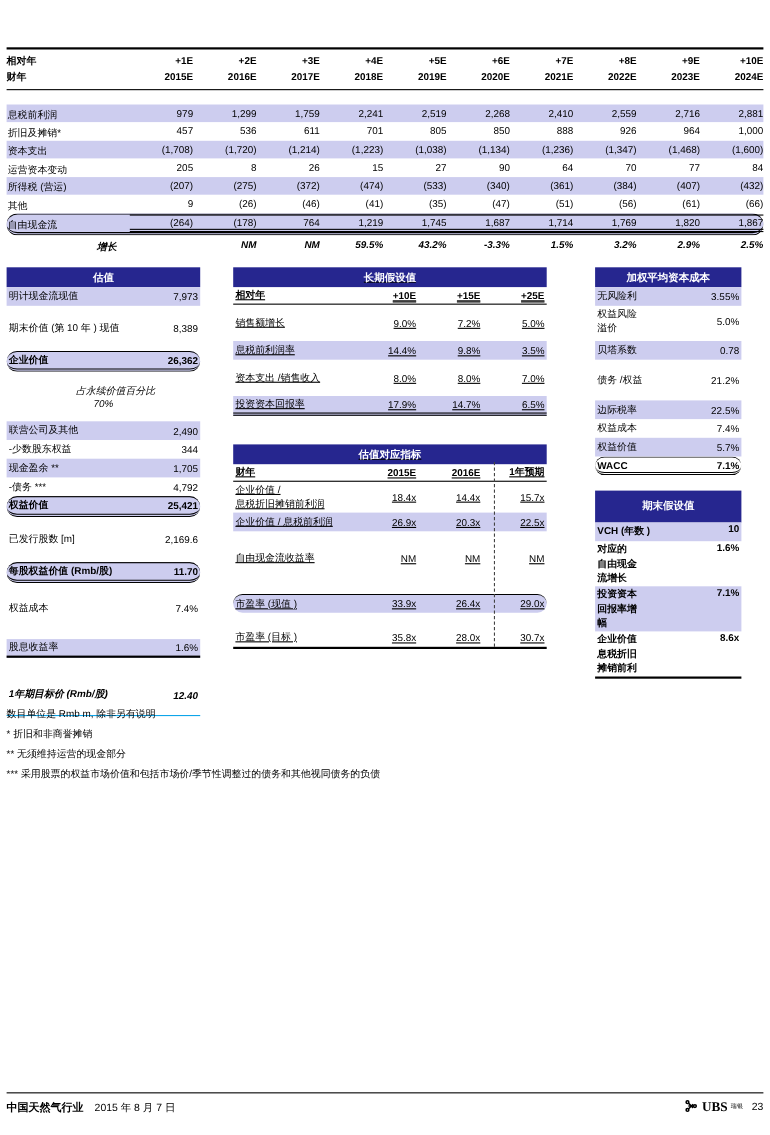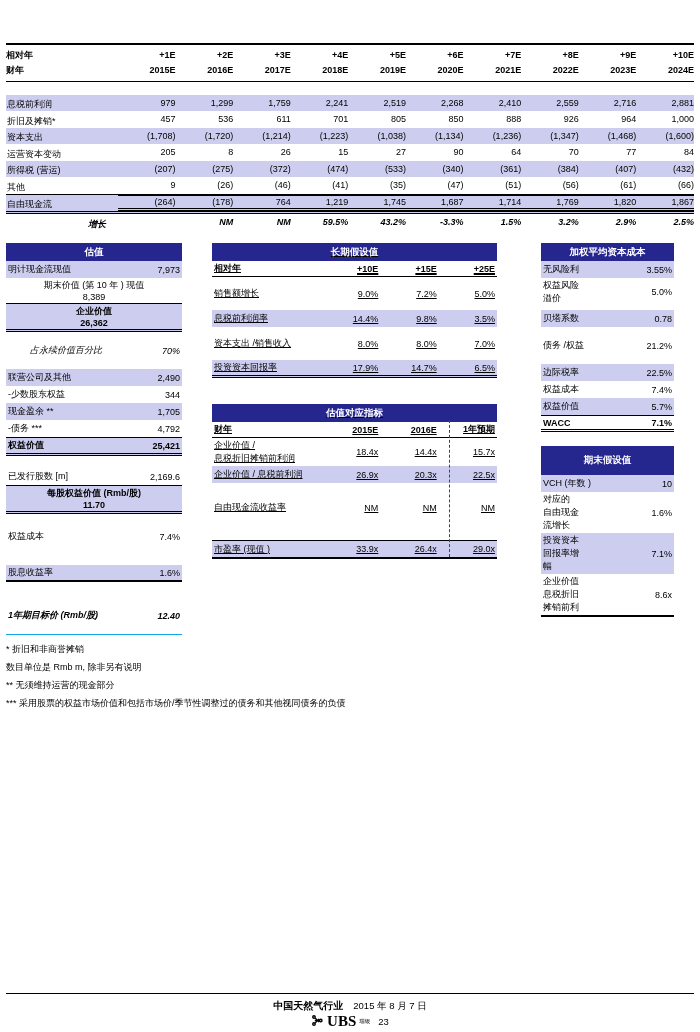--- a/index.html
+++ b/index.html
@@ -20,27 +20,27 @@
   .cfvals{flex:1;display:flex;align-items:center;min-height:16.5px;}
   .cfval{flex:1;text-align:right;}
   .cfrow.f-bt .cfvals{border-top:1.6px solid #000;}
   .cfrow.f-dbl .cfvals{border-bottom:3px double #000;}
   .cfrow.f-growth{font-weight:bold;font-style:italic;}
   .cfrow.f-growth .cflabel{text-align:right;padding-right:12px;}
 
   
   .f-hl{background:#cdcdef;}
   .f-bold{font-weight:bold;}
-  .f-it{font-style:italic;}
-  .f-bt{border-top:1.5px solid #000;}
+  .f-it{font-style:italic;flex-direction:column;}
+  .f-bt{border-top:1.5px solid #000;border-radius:10px;}
   .f-dbl{border-bottom:3px double #000;}
   .f-thickb{border-bottom:2.3px solid #000;}
   .f-thinb{border-bottom:1px solid #0ea5e9;padding-bottom:12px !important;font-style:italic;}
   .f-indent .lvlabel{padding-left:22px;}
-  .f-g4{margin-top:4px;}  .f-g8{margin-top:0;flex-direction:column;}  .f-g10{margin-top:10px;}
+  .f-g4{margin-top:4px;}  .f-g8{margin-top:12px;}  .f-g10{margin-top:10px;}
   .f-g12{margin-top:12px;} .f-g14{margin-top:14px;} .f-g16{margin-top:16px;}
   .f-g20{margin-top:20px;} .f-g24{margin-top:24px;} .f-g26{margin-top:26px;}
   .f-tall{min-height:22px;}
 
   .ptitle{background:#26268f;color:#fff;font-weight:bold;text-align:center;font-size:9.5px;padding:2.5px 0;}
   .t-tall{padding:8px 0;}
 
   
   #panels{top:243px;display:flex;align-items:flex-start;}
   .col-left{width:176px;}
@@ -55,32 +55,32 @@
   .mclabel{flex:0 0 106px;white-space:pre-line;}
   .mcval{flex:1;text-align:right;}
   .mc-head{font-weight:bold;border-bottom:1.2px solid #000;min-height:16px;}
   .longterm-panel .mc-head .mcval{text-decoration:underline;text-underline-offset:2px;}
   .longterm-panel .mcrow:not(.mc-head){margin-top:8px;}
   .metrics-panel{position:relative;margin-top:26px;border-bottom:2.4px solid #000;}
   .metrics-panel .mc-head{border-bottom:1.2px solid #000;}
   .dash{position:absolute;top:16px;bottom:0;right:47px;border-left:1px dashed #444;}
 
   .terminal-panel{margin-top:14px;border-bottom:2.4px solid #000;}
-  .terminal-panel .lvrow{align-items:center;}
+  .terminal-panel .lvrow{align-items:flex-start;font-weight:bold;}
 
   
   #footnotes{top:640px;line-height:2.0;}
 
   
-  #footer{top:993px;border-top:1.2px solid #000;padding-top:5px;display:flex;justify-content:space-between;align-items:center;flex-direction:column;}
+  #footer{top:993px;border-top:1.2px solid #000;padding-top:5px;display:flex;justify-content:space-between;align-items:center;}
   .foot-left{display:flex;align-items:baseline;}
   .foot-title{font-weight:bold;font-size:10px;}
   .foot-date{margin-left:10px;font-size:9.5px;}
   .foot-right{display:flex;align-items:center;}
-  .ubs-name{font-family:"Liberation Serif","DejaVu Serif",serif;font-weight:bold;font-size:15px;margin-left:3px;}
+  .ubs-name{font-family:"Liberation Serif","DejaVu Serif",serif;font-weight:bold;font-size:12px;margin-left:3px;}
   .ubs-cn{font-size:5.5px;line-height:1.1;margin-left:3px;width:12px;}
   .pageno{font-size:9.5px;margin-left:7px;}
 </style>
 </head>
 <body>
 
 <div class="abs" id="cashflow">
   <div class="cf-head">
     <div class="cf-h-label">相对年</div>
     <div class="cf-cols">
@@ -362,20 +362,26 @@
             <div class="mcval">NM</div>
             <div class="mcval">NM</div>
             <div class="mcval">NM</div>
           </div>
           <div class="mcrow f-hl f-bt f-g24 f-tall">
             <div class="mclabel">市盈率 (现值 )</div>
             <div class="mcval">33.9x</div>
             <div class="mcval">26.4x</div>
             <div class="mcval">29.0x</div>
           </div>
+          <div class="mcrow f-g14 f-tall">
+            <div class="mclabel">市盈率 (目标 )</div>
+            <div class="mcval">35.8x</div>
+            <div class="mcval">28.0x</div>
+            <div class="mcval">30.7x</div>
+          </div>
         </div>
       <div class="dash"></div>
     </div>
   </div>
 
   <div class="col-right">
     <div>
       <div class="ptitle">加权平均资本成本</div>
       <div>
           <div class="lvrow f-hl">
@@ -438,22 +444,22 @@
 摊销前利</div>
             <div class="lvvalue">8.6x</div>
           </div>
         </div>
     </div>
   </div>
 
 </div>
 
 <div class="abs" id="footnotes">
+  <div>数目单位是 Rmb m, 除非另有说明</div>
   <div>* 折旧和非商誉摊销</div>
-  <div>数目单位是 Rmb m, 除非另有说明</div>
   <div>** 无须维持运营的现金部分</div>
   <div>*** 采用股票的权益市场价值和包括市场价/季节性调整过的债务和其他视同债务的负债</div>
 </div>
 
 <div class="abs" id="footer">
   <div class="foot-left">
     <span class="foot-title">中国天然气行业</span>
     <span class="foot-date">2015 年 8 月 7 日</span>
   </div>
   <div class="foot-right">

